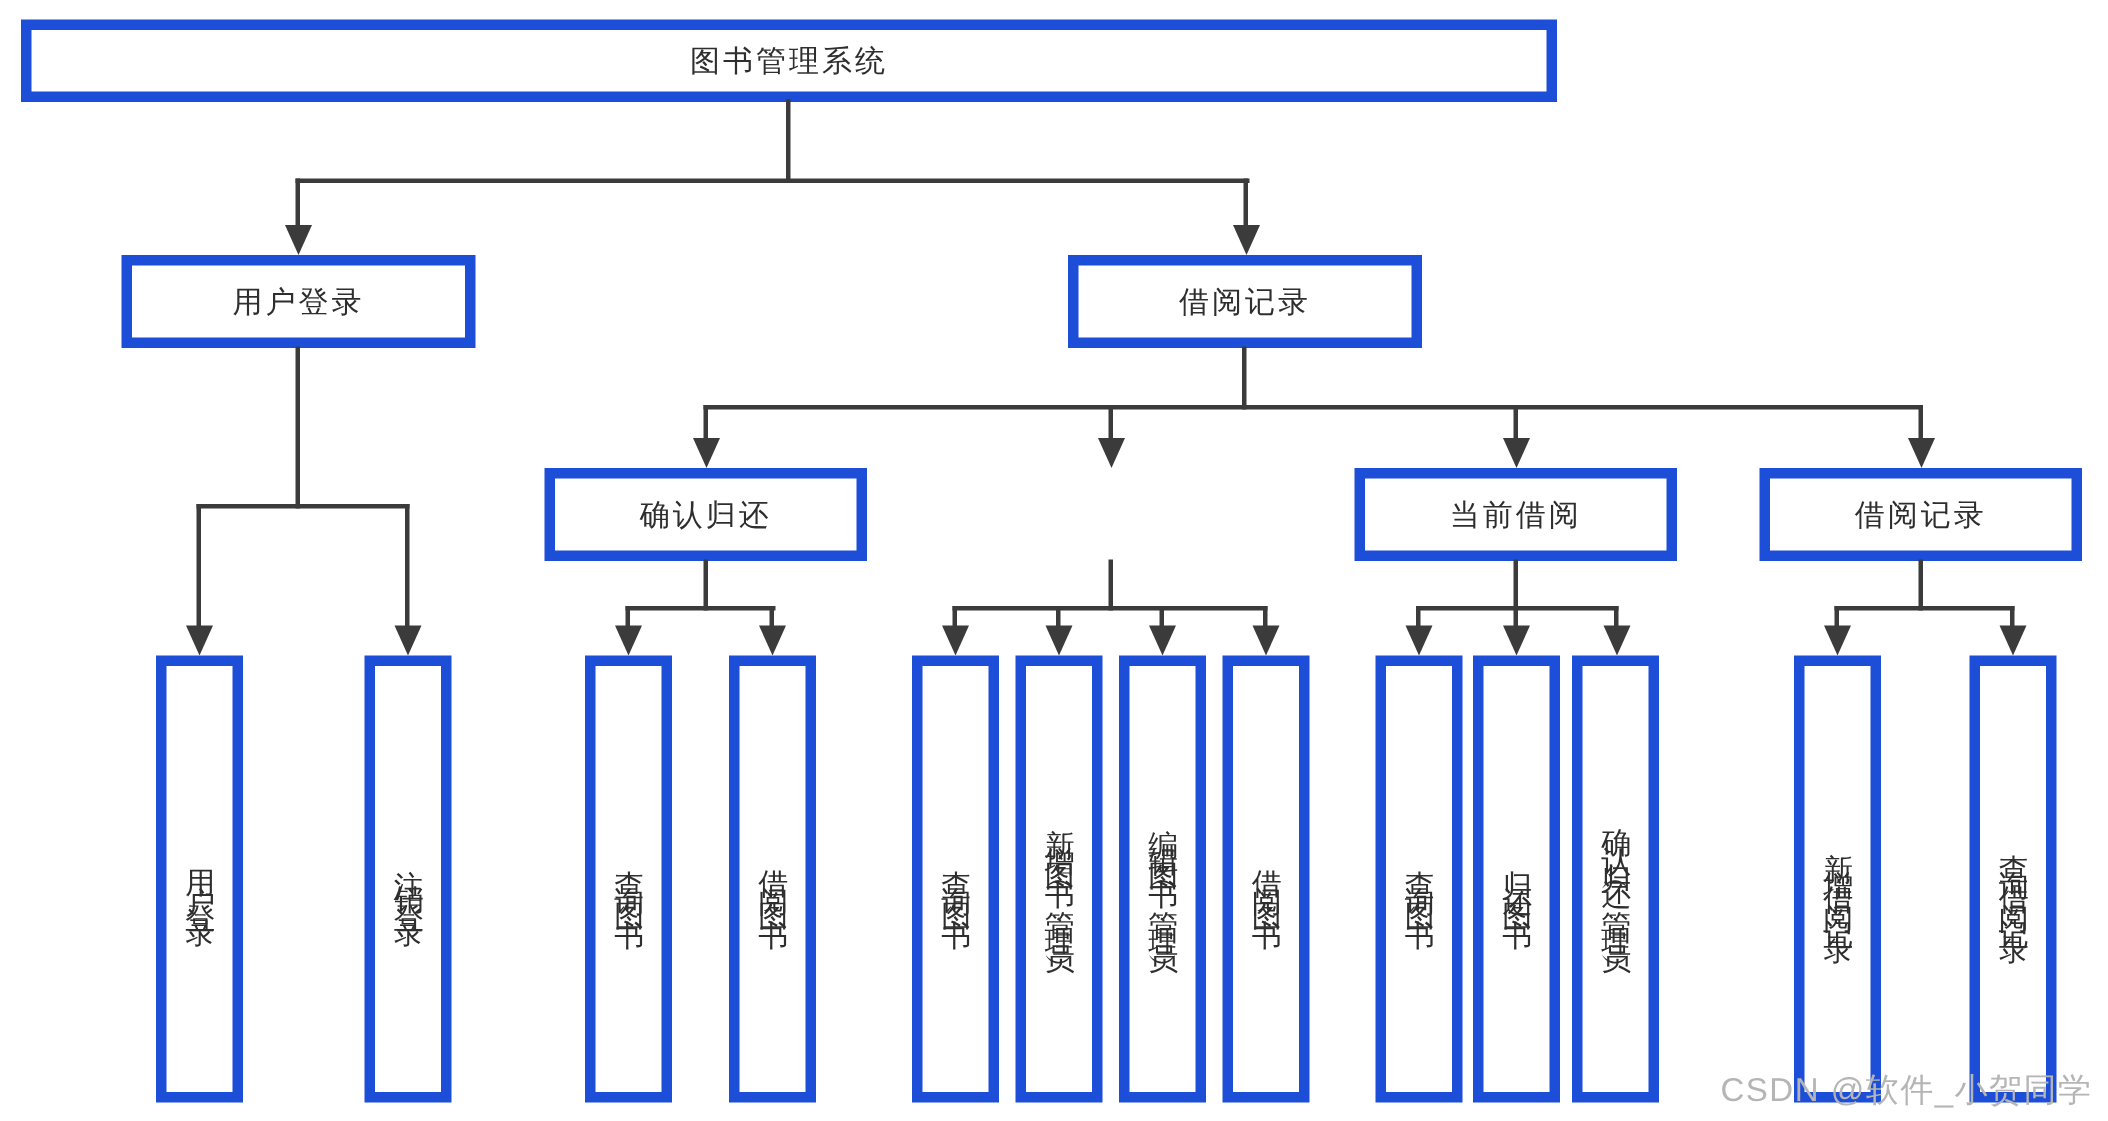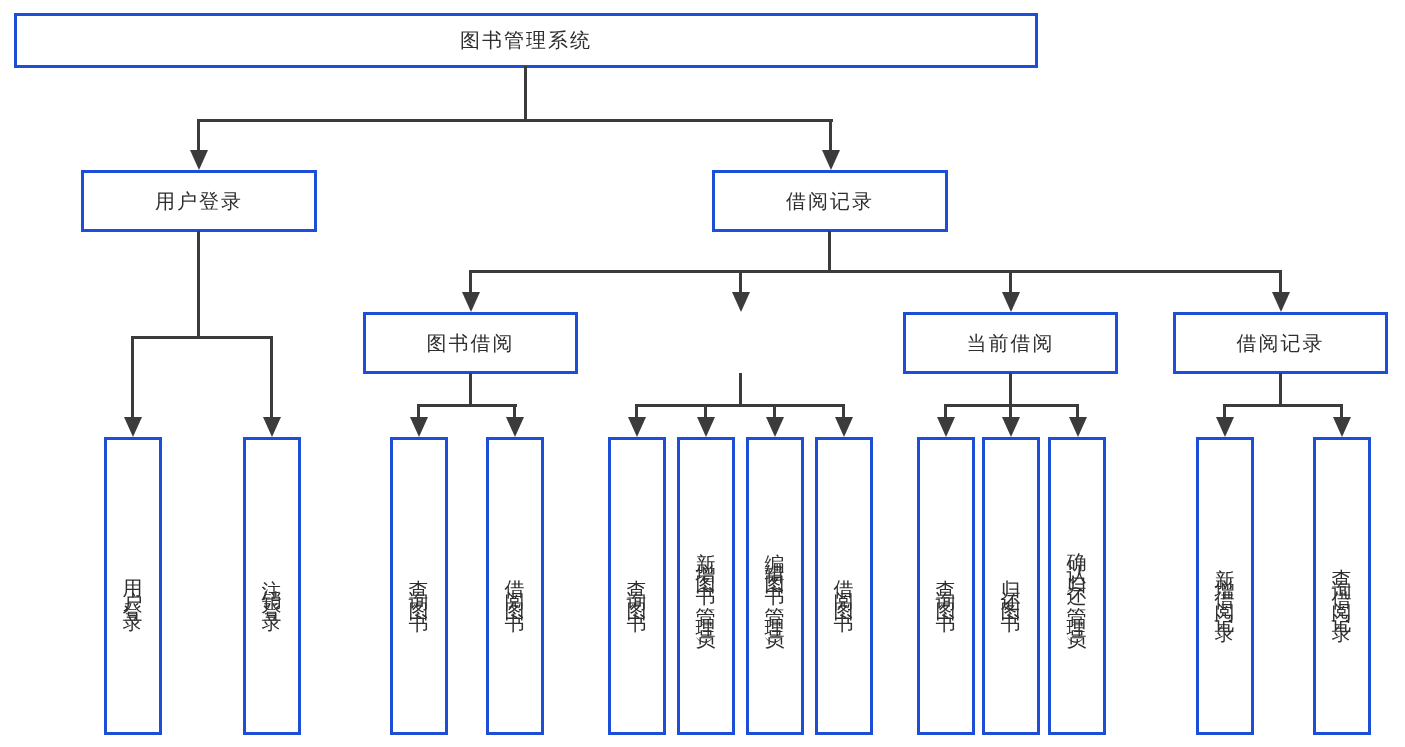--- a/index.html
+++ b/index.html
@@ -1,21 +1,21 @@
 <!DOCTYPE html>
 <html><head>
 <meta charset="utf-8">
 <style>
   html,body{margin:0;padding:0;background:#ffffff;}
   #canvas{
     position:relative;width:1405px;height:747px;background:#ffffff;overflow:hidden;
     font-family:"Liberation Sans","DejaVu Sans",sans-serif;color:#2e2e2e;
   }
   .box{
-    position:absolute;border:3px solid #1d4ed8;background:#ffffff;box-sizing:border-box;
+    position:absolute;border:7px solid #1d4ed8;background:#ffffff;box-sizing:border-box;
     display:flex;align-items:center;justify-content:center;
   }
   .hlabel{font-size:20px;letter-spacing:2px;white-space:nowrap;color:#2e2e2e;}
   .vlabel{
     writing-mode:vertical-rl;text-orientation:mixed;
     font-size:20px;letter-spacing:11px;line-height:1;color:#2e2e2e;white-space:nowrap;
   }
   .line{position:absolute;background:#3b3b3b;}
   .arrow{
     position:absolute;width:0;height:0;
@@ -62,21 +62,21 @@
   <div class="line" style="left:469px;top:270px;width:3px;height:26px;"></div>
   <div class="arrow" style="left:462px;top:292px;"></div>
   <div class="line" style="left:739px;top:270px;width:3px;height:26px;"></div>
   <div class="arrow" style="left:732px;top:292px;"></div>
   <div class="line" style="left:1009px;top:270px;width:3px;height:26px;"></div>
   <div class="arrow" style="left:1002px;top:292px;"></div>
   <div class="line" style="left:1279px;top:270px;width:3px;height:26px;"></div>
   <div class="arrow" style="left:1272px;top:292px;"></div>
 
   <div class="box" style="left:363px;top:312px;width:215px;height:62px;">
-    <span class="hlabel">图书借阅</span>
+    <span class="hlabel">确认归还</span>
   </div>
   <div class="box" style="left:1173px;top:312px;width:215px;height:62px;">
     <span class="hlabel">借阅记录</span>
   </div>
   <div class="box" style="left:903px;top:312px;width:215px;height:62px;">
     <span class="hlabel">当前借阅</span>
   </div>
 
   <div class="line" style="left:469px;top:373px;width:3px;height:34px;"></div>
   <div class="line" style="left:417px;top:404px;width:100px;height:3px;"></div>
@@ -149,14 +149,15 @@
     <span class="vlabel">确认归还（管理员）</span>
   </div>
 
   <div class="box" style="left:1196px;top:437px;width:58px;height:298px;">
     <span class="vlabel">新增借阅记录</span>
   </div>
   <div class="box" style="left:1313px;top:437px;width:58px;height:298px;">
     <span class="vlabel">查询借阅记录</span>
   </div>
 
+  <div class="watermark">CSDN @软件_小贺同学</div>
 
 </div>
 
 </body></html>

